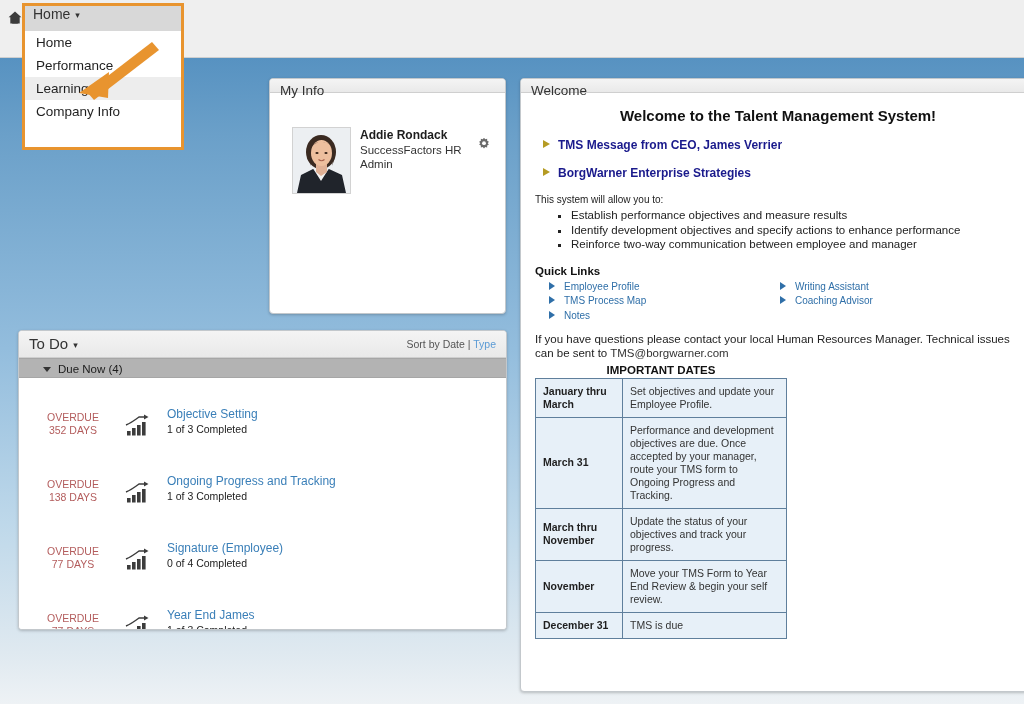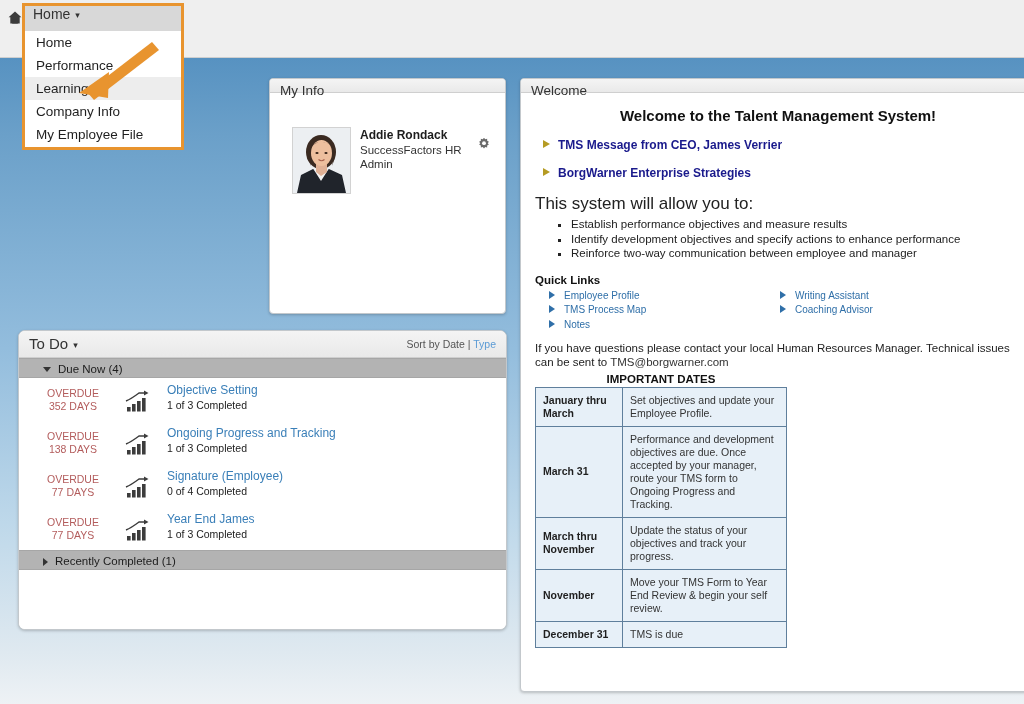--- a/index.html
+++ b/index.html
@@ -153,21 +153,21 @@
     border-left: 7px solid #b59b23;
     border-top: 4.5px solid transparent;
     border-bottom: 4.5px solid transparent;
     margin: 0 8px 0 8px;
     vertical-align: 1px;
   }
   .wl-link {
     font-size: 12px; font-weight: bold; color: #1a1a8c;
     text-decoration: none;
   }
-  .wl-lead { margin: 11px 0 3px 0; font-size: 17px; color:#222; }
+  .wl-lead { margin: 11px 0 3px 0; font-size: 10px; color:#222; }
   .wl-ul { margin: 0 0 0 18px; padding: 0 0 0 18px; list-style: square; }
   .wl-ul li { font-size: 11.5px; color: #222; line-height: 14.5px; }
   .wl-sub { font-size: 11.5px; font-weight: bold; color: #111; margin: 13px 0 3px 0; }
   .ql-grid { position: relative; height: 46px; }
   .ql-col { position: absolute; top: 0; }
   .ql-col.left { left: 14px; }
   .ql-col.right { left: 245px; }
   .ql-item { font-size: 10px; line-height: 14.5px; color: #2f6fa8; white-space: nowrap;}
   .ql-item .tri {
     display: inline-block; width: 0; height: 0;
@@ -201,21 +201,21 @@
     vertical-align: middle;
     line-height: 13px;
   }
   .dates-table td.term {
     width: 72px;
     font-weight: bold;
     color: #1f1f1f;
   }
 
   
-  #todo { left: 18px; top: 330px; width: 489px; height: 300px; border-radius: 7px; }
+  #todo { left: 18px; top: 330px; width: 489px; height: 300px; }
   .td-hd { font-size: 15px; color: #333; padding-top: 4px; height: 27px;}
   .td-sort {
     position: absolute; right: 10px; top: 7px;
     font-size: 10.5px; color: #555;
   }
   .td-sort .tlink { color: #5b9bd5; }
   .td-section {
     background: #b3b3b3;
     height: 20px; line-height: 20px;
     font-size: 11.5px; color: #1c1c1c;
@@ -224,21 +224,21 @@
     border-bottom: 1px solid #a6a6a6;
     box-sizing: border-box;
   }
   .tri-d { display:inline-block; width:0;height:0;
     border-left:4px solid transparent;border-right:4px solid transparent;
     border-top:5px solid #333; margin-right:7px; vertical-align:middle;}
   .tri-r { display:inline-block; width:0;height:0;
     border-top:4px solid transparent;border-bottom:4px solid transparent;
     border-left:5px solid #333; margin-right:7px; vertical-align:middle;}
   .td-list { background: #fff; }
-  .td-row { position: relative; height: 43px; }
+  .td-row { position: relative; height: 43px; margin-top: 24px; }
   .td-badge {
     position: absolute; left: 24px; top: 9px;
     width: 60px; text-align: center;
     font-size: 10.5px; color: #b35c5c; line-height: 13px;
   }
   .td-icon { position: absolute; left: 106px; top: 12px; width: 28px; height: 22px; }
   .td-main { position: absolute; left: 148px; top: 5px; }
   .td-name { font-size: 12px; color: #3a7fb8; line-height: 15px; }
   .td-sub { font-size: 10.5px; color: #222; line-height: 14px; }
   .td-foot { background: #ffffff; height: 64px; }
@@ -477,21 +477,20 @@
 
   <div class="menu-wrap">
     <div class="menu-head">
       <span>Home</span><span class="caret">▾</span>
     </div>
     <div class="menu-list">
       <div class="menu-item">Home</div>
       <div class="menu-item">Performance</div>
       <div class="menu-item sel">Learning</div>
       <div class="menu-item">Company Info</div>
-      <div class="menu-item">My Employee File</div>
     </div>
   </div>
 
   <div class="anno-arrow">
     <svg width="110" height="62" viewBox="0 0 110 62" aria-hidden="true">
       <path d="M105 2 L40 52 L33 44 L98 -6 Z" fill="#e8942f" transform="translate(-6,6)"></path>
       <path d="M19 51 L49 30 L48 56 Z" fill="#e8942f"></path>
     </svg>
   </div>
 

